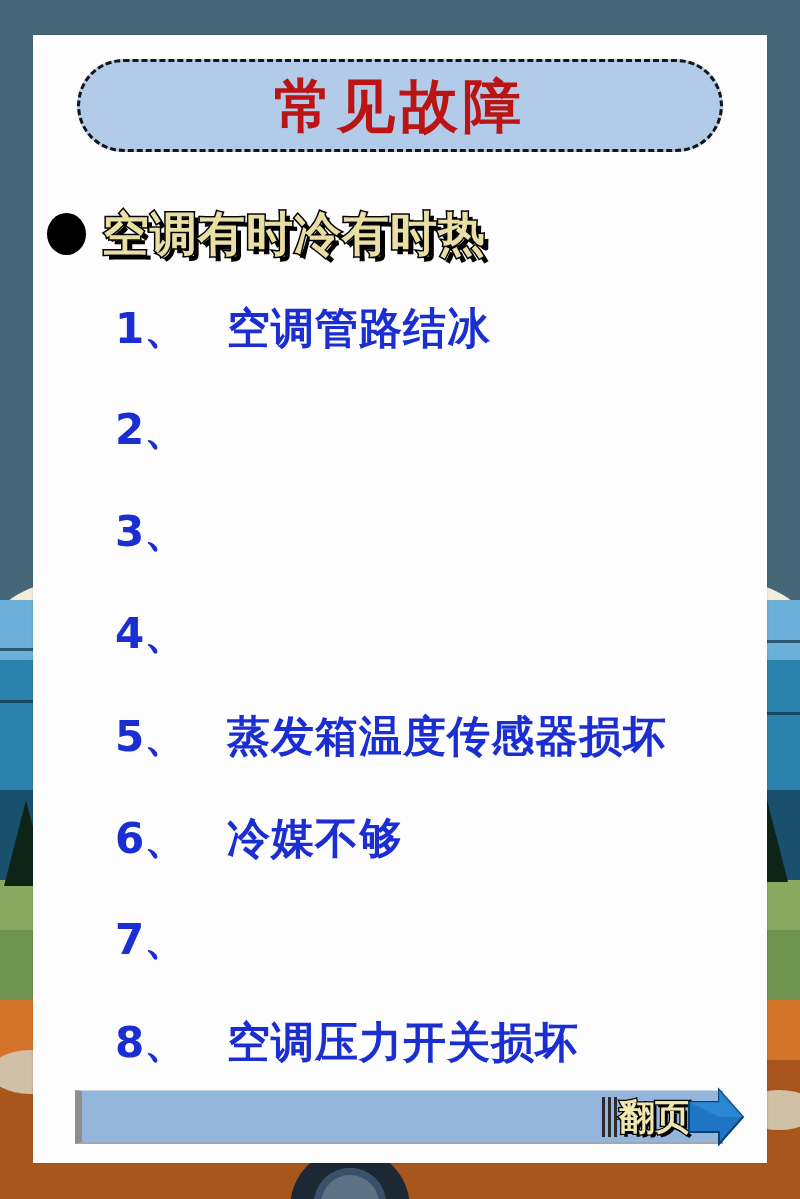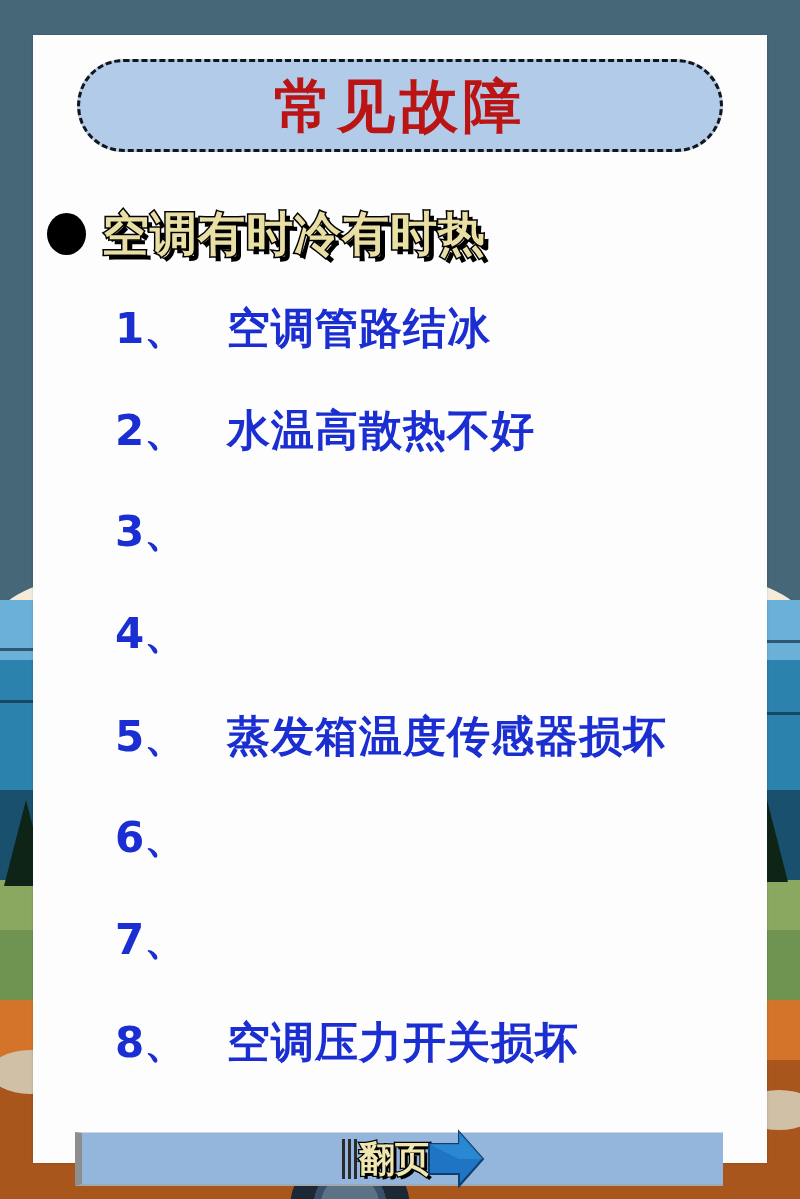--- a/index.html
+++ b/index.html
@@ -231,31 +231,31 @@
     font-size: 43px;
     line-height: 1;
     letter-spacing: 1px;
     margin-left: 38px;
   }
 
   
   #bottom-bar {
     position: absolute;
     left: 42px;
-    top: 1097px;
+    top: 1055px;
     width: 648px;
     height: 54px;
     background: #94b5dc;
     border-left: 7px solid #8e8e8e;
     border-top: 1px solid #cdd8e6;
     border-bottom: 2px solid #9ea9b4;
     box-sizing: border-box;
     display: flex;
     align-items: center;
-    justify-content: center;
+    justify-content: flex-end;
   }
   #turn-page {
     display: flex;
     align-items: center;
     margin-right: -24px;
     position: relative;
   }
   .tick-bars {
     display: flex;
     gap: 3px;
@@ -326,38 +326,38 @@
 
     <div id="fault-list">
 
       <div class="fault-row">
         <span class="fault-num">1、</span>
         <span class="fault-label">空调管路结冰</span>
       </div>
 
       <div class="fault-row">
         <span class="fault-num">2、</span>
-        <span class="fault-label">水温高散热不好</span>
       </div>
 
       <div class="fault-row">
         <span class="fault-num">3、</span>
       </div>
 
       <div class="fault-row">
         <span class="fault-num">4、</span>
       </div>
 
       <div class="fault-row">
         <span class="fault-num">5、</span>
         <span class="fault-label">蒸发箱温度传感器损坏</span>
       </div>
 
       <div class="fault-row">
         <span class="fault-num">6、</span>
+        <span class="fault-label">冷媒不够</span>
       </div>
 
       <div class="fault-row">
         <span class="fault-num">7、</span>
       </div>
 
       <div class="fault-row">
         <span class="fault-num">8、</span>
         <span class="fault-label">空调压力开关损坏</span>
       </div>

